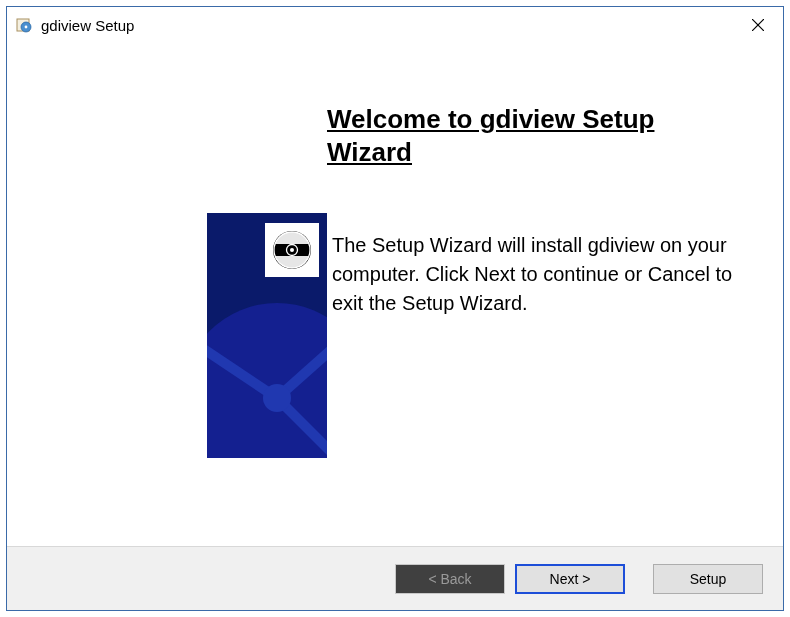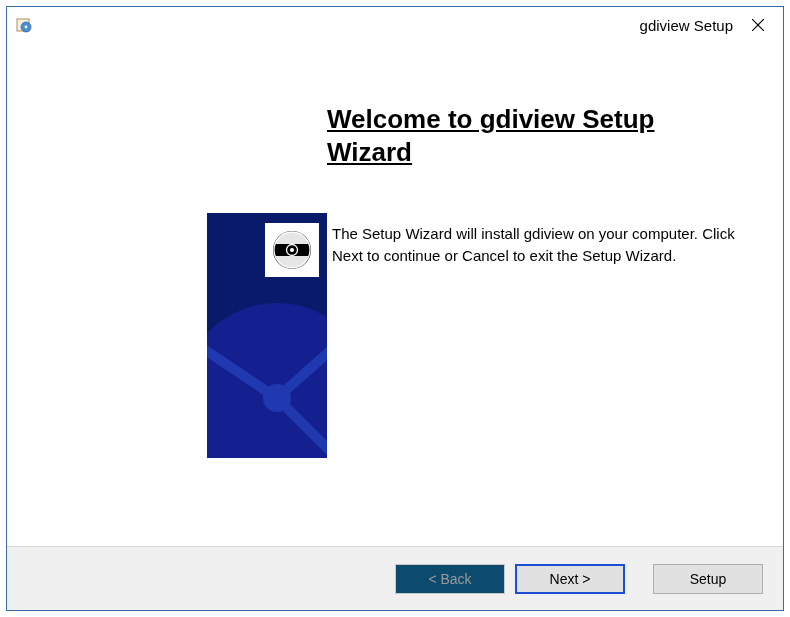--- a/index.html
+++ b/index.html
@@ -40,21 +40,20 @@
     }
     .titlebar .app-icon {
       width: 18px; height: 18px;
       margin-right: 8px;
       display: flex; align-items: center; justify-content: center;
     }
     .titlebar .title {
       font-size: 15px;
       color: #000;
       flex: 1;
-      text-align: right;
     }
     .titlebar .close {
       width: 50px; height: 36px;
       display: flex; align-items: center; justify-content: center;
       font-size: 16px;
       color: #000;
       cursor: pointer;
     }
     .content {
       flex: 1;
@@ -87,23 +86,23 @@
       display: flex; align-items: center; justify-content: center;
     }
     .side-panel .bg-shape {
       position: absolute;
       bottom: -40px; left: -30px;
       width: 200px; height: 200px;
     }
     .body-text {
       position: absolute;
       left: 325px;
-      top: 180px;
+      top: 188px;
       right: 40px;
-      font-size: 15px;
+      font-size: 20px;
       color: #000;
       line-height: 1.45;
     }
     .footer {
       height: 64px;
       background: #f0f0f0;
       border-top: 1px solid #d8d8d8;
       display: flex;
       align-items: center;
       justify-content: flex-end;
@@ -114,21 +113,21 @@
       width: 110px;
       height: 30px;
       font-size: 14px;
       font-family: inherit;
       background: #e1e1e1;
       border: 1px solid #adadad;
       cursor: pointer;
     }
     .btn.disabled {
       color: #9a9a9a;
-      background: #0c4a6e;
+      background: #404040;
       border-color: #c8c8c8;
       cursor: default;
     }
     .btn.primary {
       border: 2px solid #1d4ed8;
       background: #e1e1e1;
     }
     .btn.cancel { margin-left: 18px; }
   </style>
 </head>

